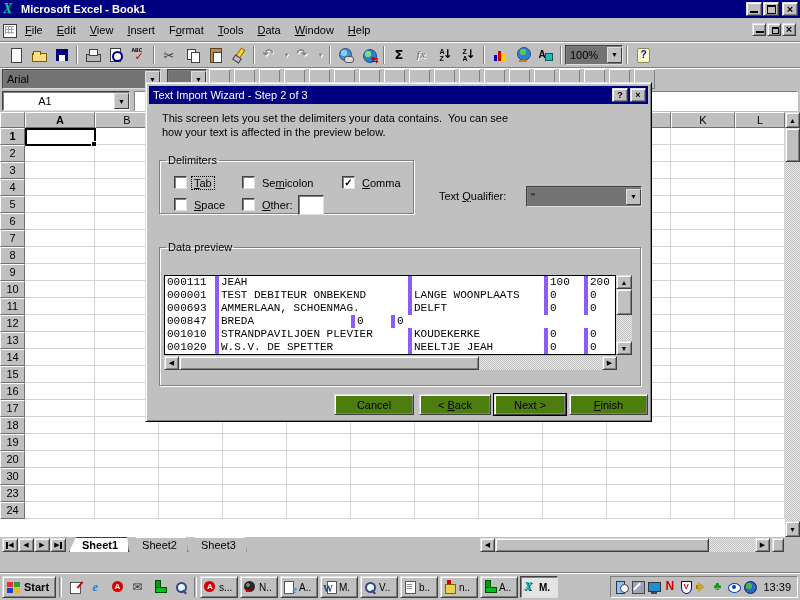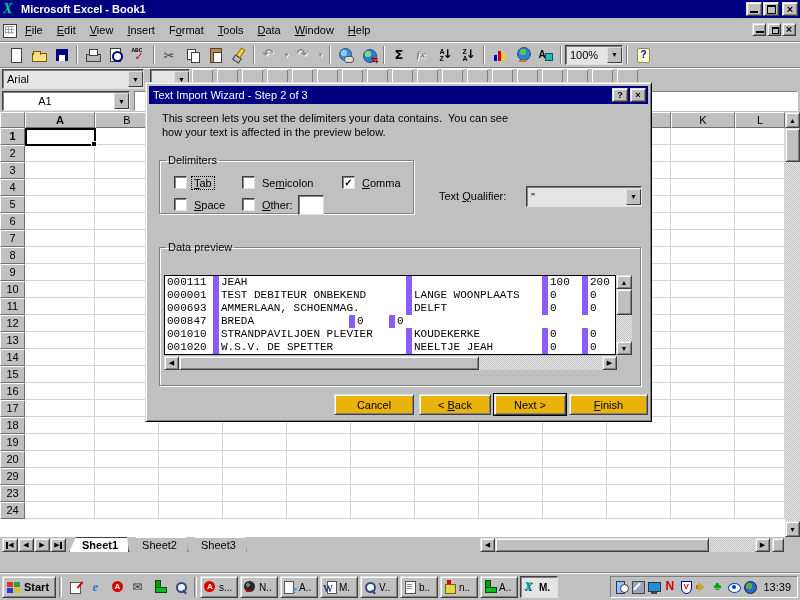--- a/index.html
+++ b/index.html
@@ -24,21 +24,21 @@
   #menubar{left:0;top:18px;width:800px;height:24px;display:flex;align-items:center;border-bottom:1px solid #808080;box-shadow:0 1px 0 #fff;padding-left:2px}
   .menu-item{padding:3px 7px;cursor:default}
   #menubar .winbtns{margin-left:auto;margin-right:4px}
   #menubar .wbtn{width:14px;height:13px}
   
   #stdbar{left:0;top:42px;width:800px;height:26px;display:flex;align-items:center;padding-left:4px;border-bottom:1px solid #808080;box-shadow:0 1px 0 #fff}
   .tbtn{width:23px;height:22px;display:inline-flex;align-items:center;justify-content:center;background:transparent;border:1px solid transparent}
   .tbtn.narrow{width:11px}
   .tbtn.disabled{color:#858585}
   .tsep{width:2px;height:18px;margin:0 3px;border-left:1px solid #808080;border-right:1px solid #fff}
-  .combo{display:inline-flex;align-items:center;background:#e5e5e5;border:1px solid;border-color:#404040 #dfdfdf #dfdfdf #404040;box-shadow:inset 1px 1px 0 #808080;height:20px;padding-left:4px}
+  .combo{display:inline-flex;align-items:center;background:#737373;border:1px solid;border-color:#404040 #dfdfdf #dfdfdf #404040;box-shadow:inset 1px 1px 0 #808080;height:20px;padding-left:4px}
   .cbtn{width:15px;height:16px;margin-left:auto;display:inline-flex;align-items:center;justify-content:center;font-size:7px;border:1px solid;border-color:#dfdfdf #404040 #404040 #dfdfdf;background:#c0c0c0}
   #fmtbar{left:0;top:68px;width:800px;height:22px;display:flex;align-items:center;padding-left:2px}
   #formulabar{left:0;top:90px;width:800px;height:22px;display:flex;align-items:center;background:#c0c0c0;padding:1px 2px}
   #fx-field{position:absolute;left:134px;top:1px;width:664px;height:20px;background:#fff;border:1px solid;border-color:#808080 #fff #fff #808080}
   
   #gridarea{left:0;top:112px;width:785px;height:425px;background:#fff;overflow:hidden}
   .ghrow{display:flex;height:16px}
   .ghdr{background:#c0c0c0;border:1px solid;border-color:#fff #707070 #707070 #fff;text-align:center;font-size:11px;line-height:14px;overflow:hidden;flex:none}
   .grow{display:flex;height:17px}
   .rhdr{width:25px;flex:none;background:#c0c0c0;border:1px solid;border-color:#fff #707070 #707070 #fff;text-align:center;font-size:11px;line-height:15px}
@@ -73,26 +73,26 @@
   #dlg-title{height:18px;background:#000080;display:flex;align-items:center;padding:1px 2px;gap:2px}
   #dlg-title .t{color:#fff;font-weight:normal;flex:1;padding-left:2px;white-space:nowrap}
   #dlg-title .wbtn{width:16px;height:14px;font-weight:bold}
   .dlg-text{position:absolute;left:16px;font-size:11px;white-space:pre}
   fieldset{position:absolute;border:1px solid #808080;box-shadow:1px 1px 0 #fff,inset 1px 1px 0 #fff}
   legend{font-size:11px;padding:0 2px;margin-left:6px}
   .chk{position:absolute;display:flex;align-items:center;gap:5px;font-size:11px}
   .chk .box{width:13px;height:13px;background:#fff;border:1px solid;border-color:#404040 #dfdfdf #dfdfdf #404040;box-shadow:inset 1px 1px 0 #808080;display:inline-flex;align-items:center;justify-content:center;font-size:10px;font-weight:bold}
   .chk .lbl{padding:0 2px}
   .chk .lbl.focusrect{outline:1px dotted #000}
-  .dlgbtn{position:absolute;height:21px;background:#eab308;border:1px solid;border-color:#dfdfdf #404040 #404040 #dfdfdf;box-shadow:inset 1px 1px 0 #fff,inset -1px -1px 0 #808080;font-size:11px;display:flex;align-items:center;justify-content:center}
+  .dlgbtn{position:absolute;height:21px;background:#4d7c0f;border:1px solid;border-color:#dfdfdf #404040 #404040 #dfdfdf;box-shadow:inset 1px 1px 0 #fff,inset -1px -1px 0 #808080;font-size:11px;display:flex;align-items:center;justify-content:center}
   .dlgbtn.default{outline:1px solid #000}
   
   #pv-box{position:absolute;left:4px;top:22px;width:452px;height:80px;background:#fff;border:1px solid #000;overflow:hidden}
   .pv-row{display:flex;height:13px;font:11px/13px "Liberation Mono","DejaVu Sans Mono",monospace;white-space:pre}
-  .pv-cell{flex:none;overflow:hidden;border-right:6px solid #8b5cf6;padding-left:2px}
+  .pv-cell{flex:none;overflow:hidden;border-right:4px solid #8b5cf6;padding-left:2px}
   .pv-cell:last-child{border-right:none;flex:1}
   #pv-vscroll{position:absolute;left:456px;top:22px;width:16px;height:80px}
   #pv-hscroll{position:absolute;left:4px;top:103px;width:468px;height:14px;display:flex}
   
   .ic{width:16px;height:16px;display:inline-block;position:relative;flex:none}
   .ic.sm{width:14px;height:14px}
   .i-excel-logo::before{content:"X";position:absolute;left:1px;top:0;font:bold italic 14px "Liberation Serif",serif;color:#00c0c0;text-shadow:1px 1px 0 #004040}
   .i-worksheet-menu::before{content:"";position:absolute;left:1px;top:2px;width:12px;height:12px;background:#fff;border:1px solid #404040}
   .i-worksheet-menu::after{content:"";position:absolute;left:3px;top:4px;width:9px;height:8px;background-image:linear-gradient(#9aa 1px,transparent 1px),linear-gradient(90deg,#9aa 1px,transparent 1px);background-size:3px 3px}
   .i-new::before{content:"";position:absolute;left:3px;top:1px;width:9px;height:13px;background:#fff;border:1px solid #404040}
@@ -297,21 +297,21 @@
         <span>100%</span>
         <span class="cbtn">▼</span>
       </span>
       <span class="tsep"></span>
       <span class="tbtn">
         <span class="ic i-office-assistant"></span>
       </span>
     </div>
 
   <div id="fmtbar" class="abs">
-    <span class="combo" style="width:142px">
+    <span class="combo" style="width:159px">
       <span>Arial</span>
       <span class="cbtn">▼</span>
     </span>
     <span id="fmt-stubs" style="display:flex;align-items:center;margin-left:6px">
         <span class="combo" style="width: 40px;">
           <span class="cbtn">▼</span>
         </span>
         <span class="tbtn raised" style="margin: 0px 1px;"></span>
         <span class="tbtn raised" style="margin: 0px 1px;"></span>
         <span class="tbtn raised" style="margin: 0px 1px;"></span>
@@ -652,21 +652,21 @@
           <div class="gcell" style="width: 64px;"></div>
           <div class="gcell" style="width: 64px;"></div>
           <div class="gcell" style="width: 64px;"></div>
           <div class="gcell" style="width: 64px;"></div>
           <div class="gcell" style="width: 64px;"></div>
           <div class="gcell" style="width: 64px;"></div>
           <div class="gcell" style="width: 64px;"></div>
           <div class="gcell" style="width: 50px;"></div>
         </div>
         <div class="grow">
-          <div class="rhdr">29</div>
+          <div class="rhdr">30</div>
           <div class="gcell" style="width: 70px;"></div>
           <div class="gcell" style="width: 64px;"></div>
           <div class="gcell" style="width: 64px;"></div>
           <div class="gcell" style="width: 64px;"></div>
           <div class="gcell" style="width: 64px;"></div>
           <div class="gcell" style="width: 64px;"></div>
           <div class="gcell" style="width: 64px;"></div>
           <div class="gcell" style="width: 64px;"></div>
           <div class="gcell" style="width: 64px;"></div>
           <div class="gcell" style="width: 64px;"></div>

